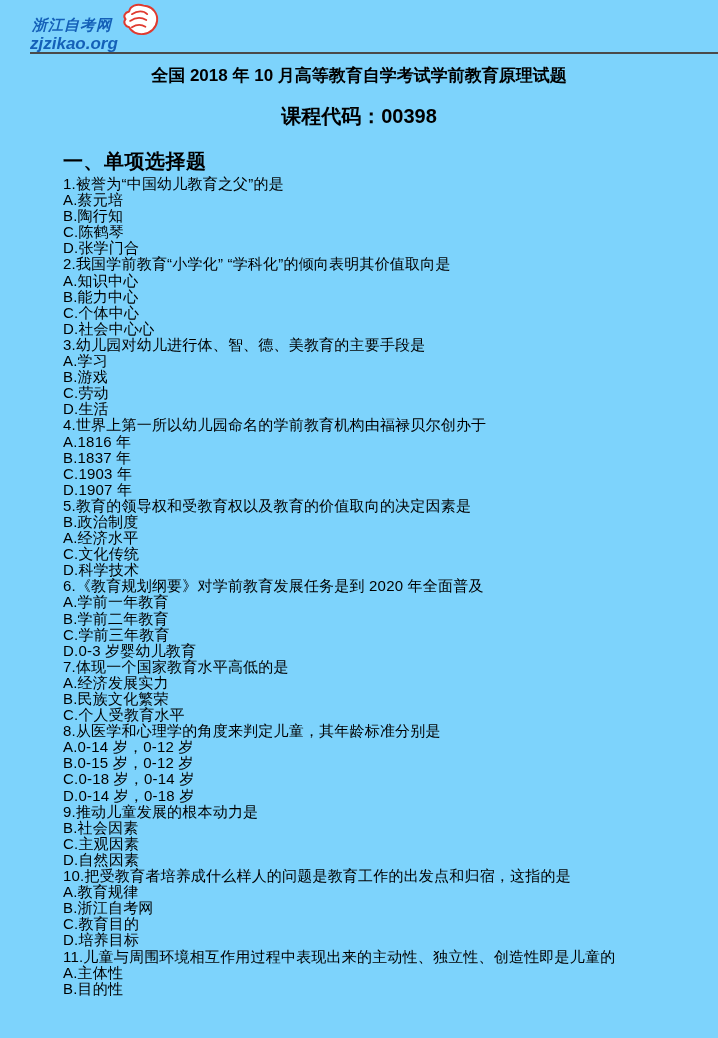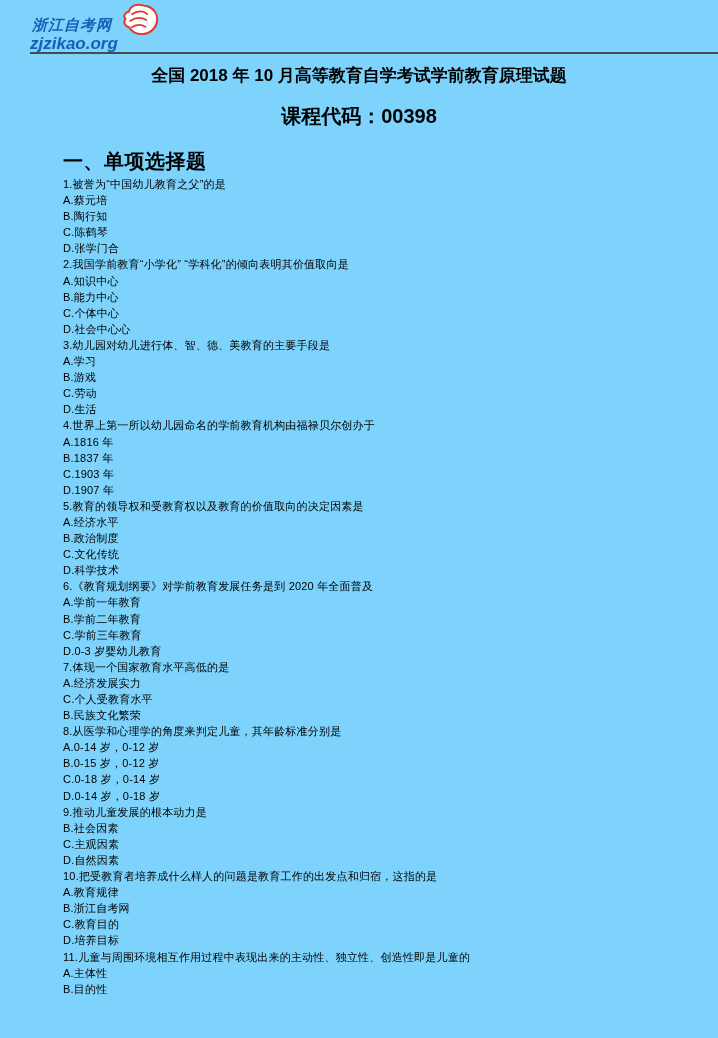--- a/index.html
+++ b/index.html
@@ -91,21 +91,21 @@
     font-size: 20px;
     font-weight: 700;
     letter-spacing: 0.5px;
   }
   
   .questions {
     position: absolute;
     top: 176px;
     left: 63px;
     right: 8px;
-    font-size: 11px;
+    font-size: 15px;
     line-height: 16.1px;
     letter-spacing: 0.2px;
   }
   .line {
     white-space: nowrap;
   }
 </style>
 </head>
 <body>
 
@@ -154,37 +154,37 @@
       </div>
       <div class="question">
         <div class="line question-text">4.世界上第一所以幼儿园命名的学前教育机构由福禄贝尔创办于</div>
         <div class="line question-option">A.1816 年</div>
         <div class="line question-option">B.1837 年</div>
         <div class="line question-option">C.1903 年</div>
         <div class="line question-option">D.1907 年</div>
       </div>
       <div class="question">
         <div class="line question-text">5.教育的领导权和受教育权以及教育的价值取向的决定因素是</div>
+        <div class="line question-option">B.政治制度</div>
         <div class="line question-option">A.经济水平</div>
-        <div class="line question-option">B.政治制度</div>
         <div class="line question-option">C.文化传统</div>
         <div class="line question-option">D.科学技术</div>
       </div>
       <div class="question">
         <div class="line question-text">6.《教育规划纲要》对学前教育发展任务是到 2020 年全面普及</div>
         <div class="line question-option">A.学前一年教育</div>
         <div class="line question-option">B.学前二年教育</div>
         <div class="line question-option">C.学前三年教育</div>
         <div class="line question-option">D.0-3 岁婴幼儿教育</div>
       </div>
       <div class="question">
         <div class="line question-text">7.体现一个国家教育水平高低的是</div>
         <div class="line question-option">A.经济发展实力</div>
+        <div class="line question-option">B.民族文化繁荣</div>
         <div class="line question-option">C.个人受教育水平</div>
-        <div class="line question-option">B.民族文化繁荣</div>
       </div>
       <div class="question">
         <div class="line question-text">8.从医学和心理学的角度来判定儿童，其年龄标准分别是</div>
         <div class="line question-option">A.0-14 岁，0-12 岁</div>
         <div class="line question-option">B.0-15 岁，0-12 岁</div>
         <div class="line question-option">C.0-18 岁，0-14 岁</div>
         <div class="line question-option">D.0-14 岁，0-18 岁</div>
       </div>
       <div class="question">
         <div class="line question-text">9.推动儿童发展的根本动力是</div>

